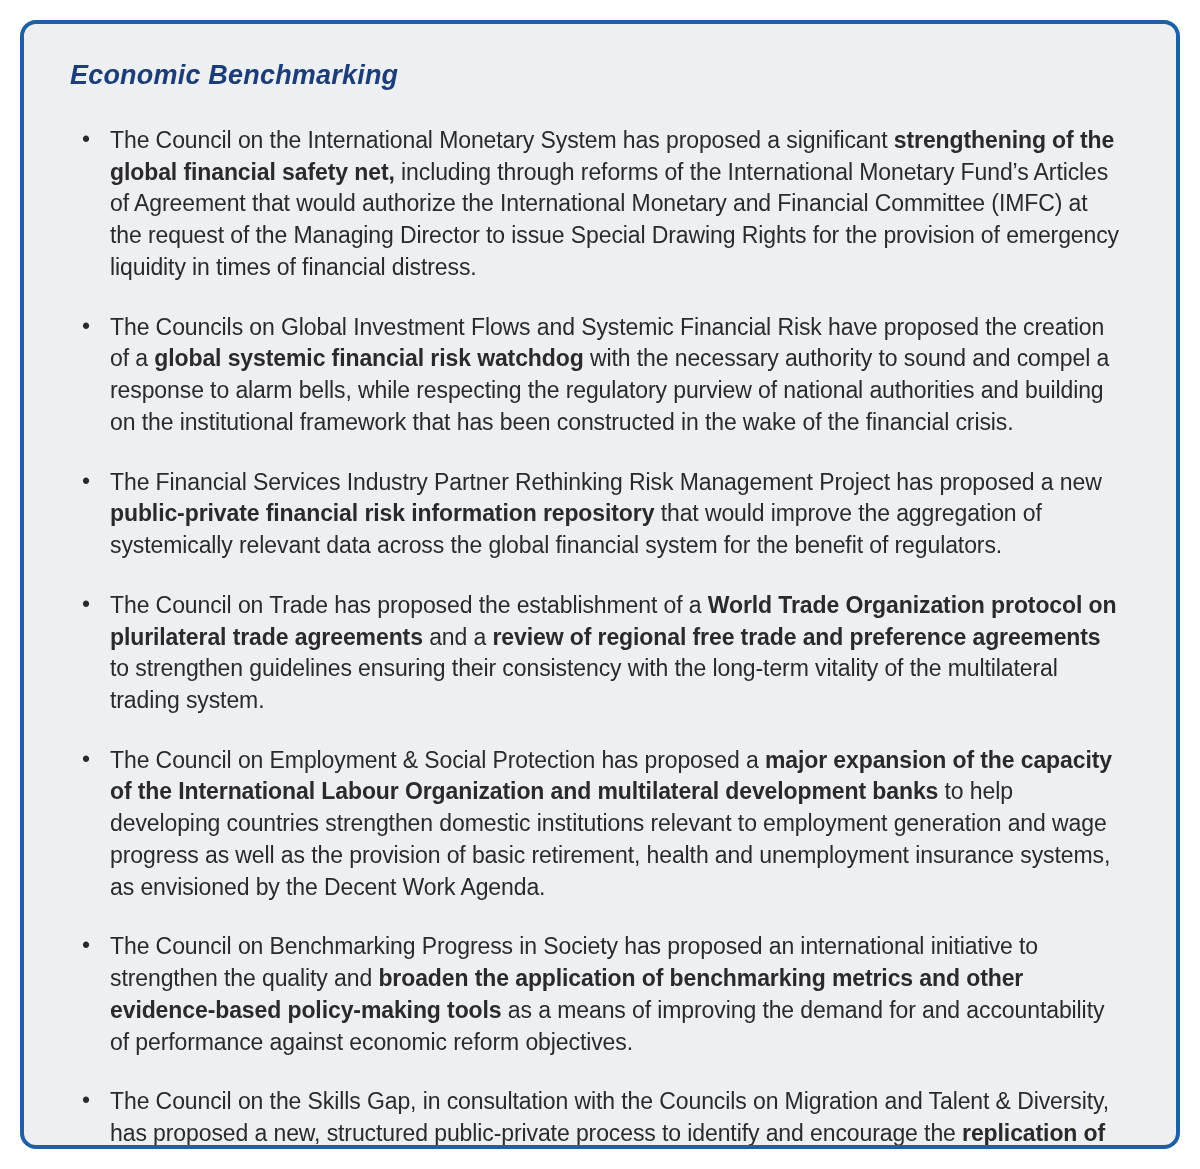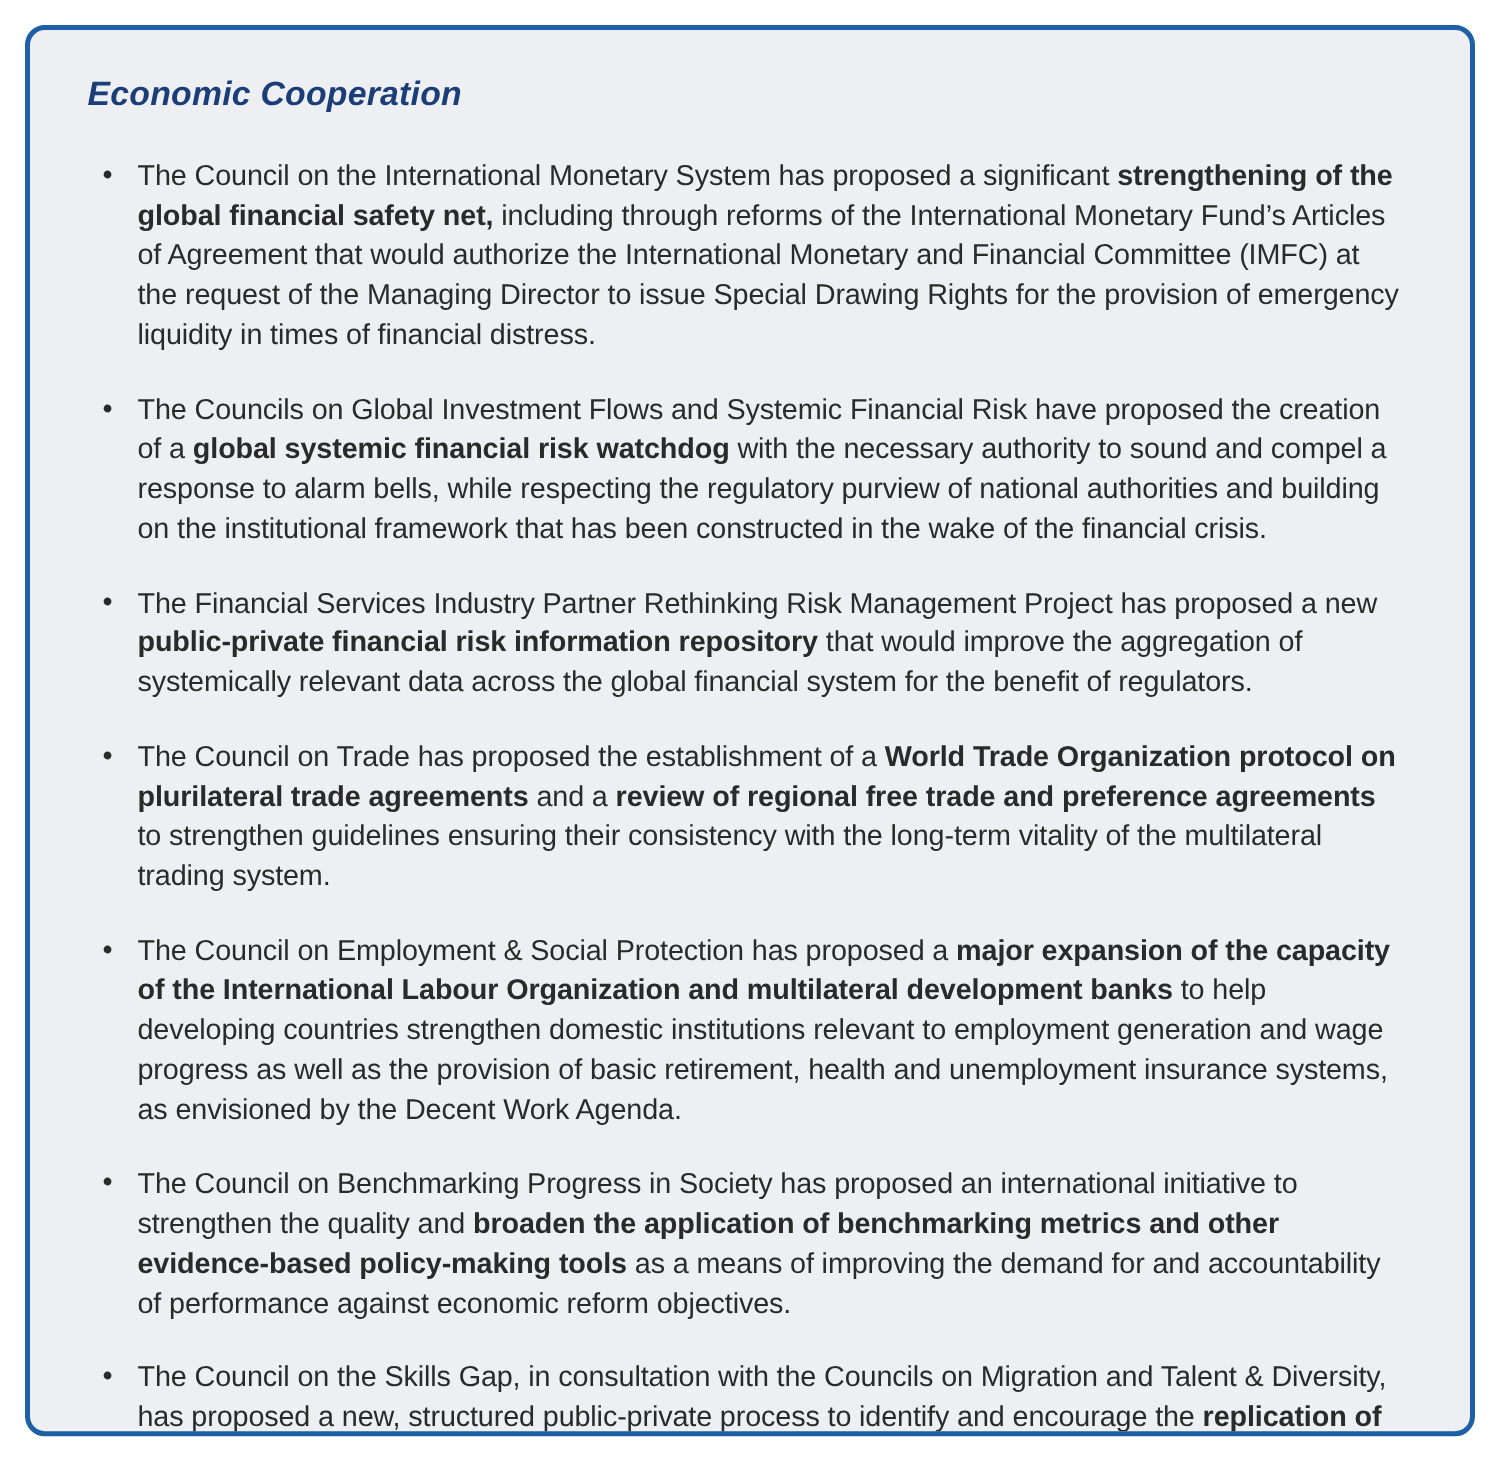--- a/index.html
+++ b/index.html
@@ -57,21 +57,21 @@
   }
   .b {
     font-weight: bold;
   }
 </style>
 </head>
 <body>
 
 <div class="page">
   <div class="panel">
-    <h1 class="panel-title">Economic Cooperation</h1>
+    <h1 class="panel-title">Economic Benchmarking</h1>
     <ul class="bullet-list">
         <li><span>The Council on the International Monetary System has proposed a significant </span><span class="b">strengthening of the global financial safety net,</span><span> including through reforms of the International Monetary Fund’s Articles of Agreement that would authorize the International Monetary and Financial Committee (IMFC) at the request of the Managing Director to issue Special Drawing Rights for the provision of emergency liquidity in times of financial distress.</span></li>
         <li><span>The Councils on Global Investment Flows and Systemic Financial Risk have proposed the creation of a </span><span class="b">global systemic financial risk watchdog</span><span> with the necessary authority to sound and compel a response to alarm bells, while respecting the regulatory purview of national authorities and building on the institutional framework that has been constructed in the wake of the financial crisis.</span></li>
         <li><span>The Financial Services Industry Partner Rethinking Risk Management Project has proposed a new </span><span class="b">public-private financial risk information repository</span><span> that would improve the aggregation of systemically relevant data across the global financial system for the benefit of regulators.</span></li>
         <li><span>The Council on Trade has proposed the establishment of a </span><span class="b">World Trade Organization protocol on plurilateral trade agreements</span><span> and a </span><span class="b">review of regional free trade and preference agreements</span><span> to strengthen guidelines ensuring their consistency with the long-term vitality of the multilateral trading system.</span></li>
         <li><span>The Council on Employment &amp; Social Protection has proposed a </span><span class="b">major expansion of the capacity of the International Labour Organization and multilateral development banks</span><span> to help developing countries strengthen domestic institutions relevant to employment generation and wage progress as well as the provision of basic retirement, health and unemployment insurance systems, as envisioned by the Decent Work Agenda.</span></li>
         <li><span>The Council on Benchmarking Progress in Society has proposed an international initiative to strengthen the quality and </span><span class="b">broaden the application of benchmarking metrics and other evidence-based policy-making tools</span><span> as a means of improving the demand for and accountability of performance against economic reform objectives.</span></li>
         <li><span>The Council on the Skills Gap, in consultation with the Councils on Migration and Talent &amp; Diversity, has proposed a new, structured public-private process to identify and encourage the </span><span class="b">replication of model national labour migration policies.</span></li>
       </ul>
   </div>

